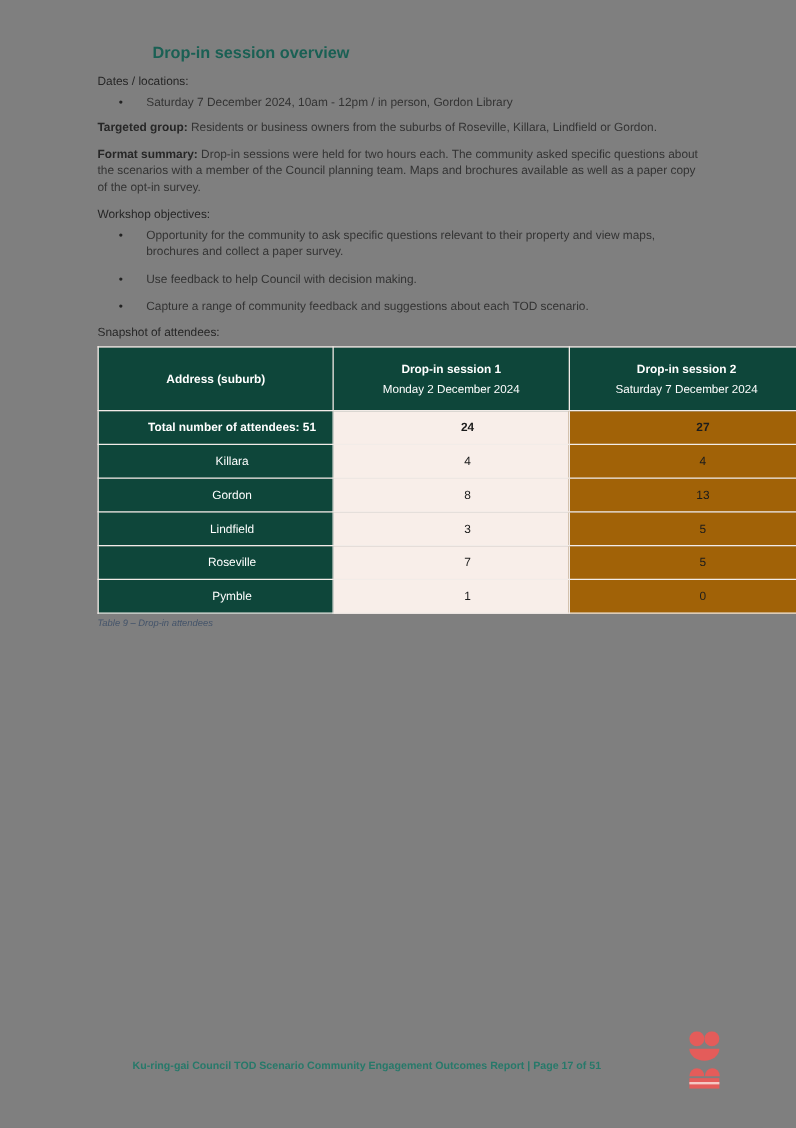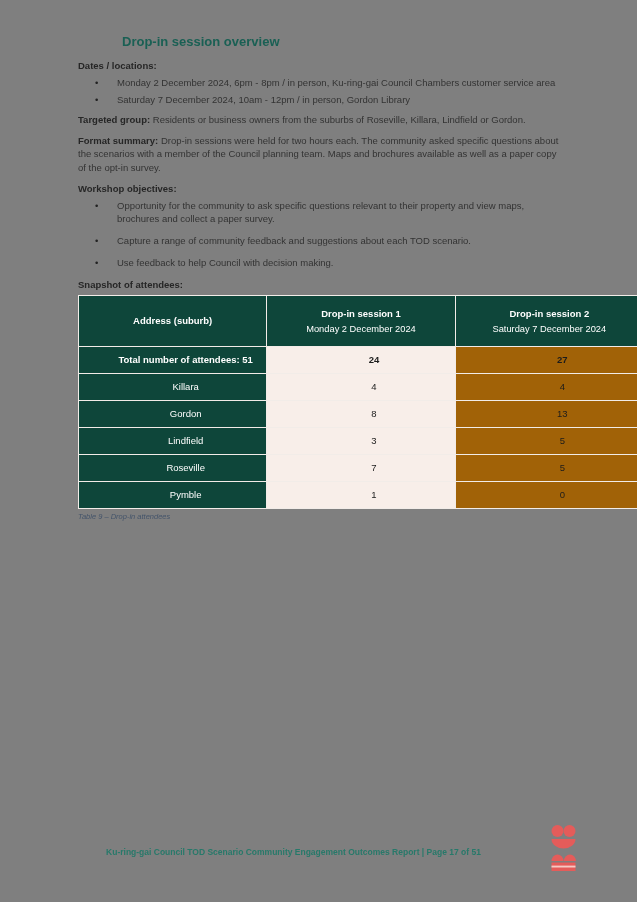--- a/index.html
+++ b/index.html
@@ -14,21 +14,21 @@
   }
   .content {
     position:absolute; left:78px; top:34px; width:486px;
   }
   .doc-title {
     font-size:13px; font-weight:bold; color:#1a6054;
     margin:0 0 11px 0;
     padding-left:44px;
   }
   .section-label {
-    font-weight:bold; font-size:9.5px; margin:9px 0 5px 0; color:#262626;
+    font-weight:normal; font-size:9.5px; margin:9px 0 5px 0; color:#262626;
   }
   ul.bullets {
     list-style:none; margin:3px 0 5px 17px; padding:0;
     font-size:9.5px; line-height:1.38; color:#333;
   }
   ul.bullets li { position:relative; padding-left:22px; margin-bottom:4px; }
   ul.bullets li::before { content:"\2022"; position:absolute; left:0; top:0; color:#222; }
   ul.bullets.spaced li { margin-bottom:9px; }
   .para { font-size:9.5px; line-height:1.42; margin:7px 0; color:#333; }
   .bold-lead { font-weight:bold; color:#262626; }
@@ -66,47 +66,44 @@
 </head>
 <body>
 
 <div class="content">
 
   <h1 class="doc-title">Drop-in session overview</h1>
 
   <p class="section-label">Dates / locations:</p>
   <ul class="bullets">
     <li>
-      <span>Monday 2 December 2024, 6pm - 8pm / in person, Ku-ring-gai Council Chambers customer service area</span>
-    </li>
-    <li>
       <span>Saturday 7 December 2024, 10am - 12pm / in person, Gordon Library</span>
     </li>
   </ul>
 
   <p class="para">
     <span class="bold-lead">Targeted group:</span>
     <span>Residents or business owners from the suburbs of Roseville, Killara, Lindfield or Gordon.</span>
   </p>
 
   <p class="para">
     <span class="bold-lead">Format summary:</span>
     <span>Drop-in sessions were held for two hours each. The community asked specific questions about the scenarios with a member of the Council planning team. Maps and brochures available as well as a paper copy of the opt-in survey.</span>
   </p>
 
   <p class="section-label">Workshop objectives:</p>
   <ul class="bullets spaced">
     <li>
       <span>Opportunity for the community to ask specific questions relevant to their property and view maps, brochures and collect a paper survey.</span>
     </li>
     <li>
-      <span>Capture a range of community feedback and suggestions about each TOD scenario.</span>
+      <span>Use feedback to help Council with decision making.</span>
     </li>
     <li>
-      <span>Use feedback to help Council with decision making.</span>
+      <span>Capture a range of community feedback and suggestions about each TOD scenario.</span>
     </li>
   </ul>
 
   <p class="section-label">Snapshot of attendees:</p>
 
   <table class="attendees">
     <thead>
       <tr>
         <th>Address (suburb)</th>
         <th>

